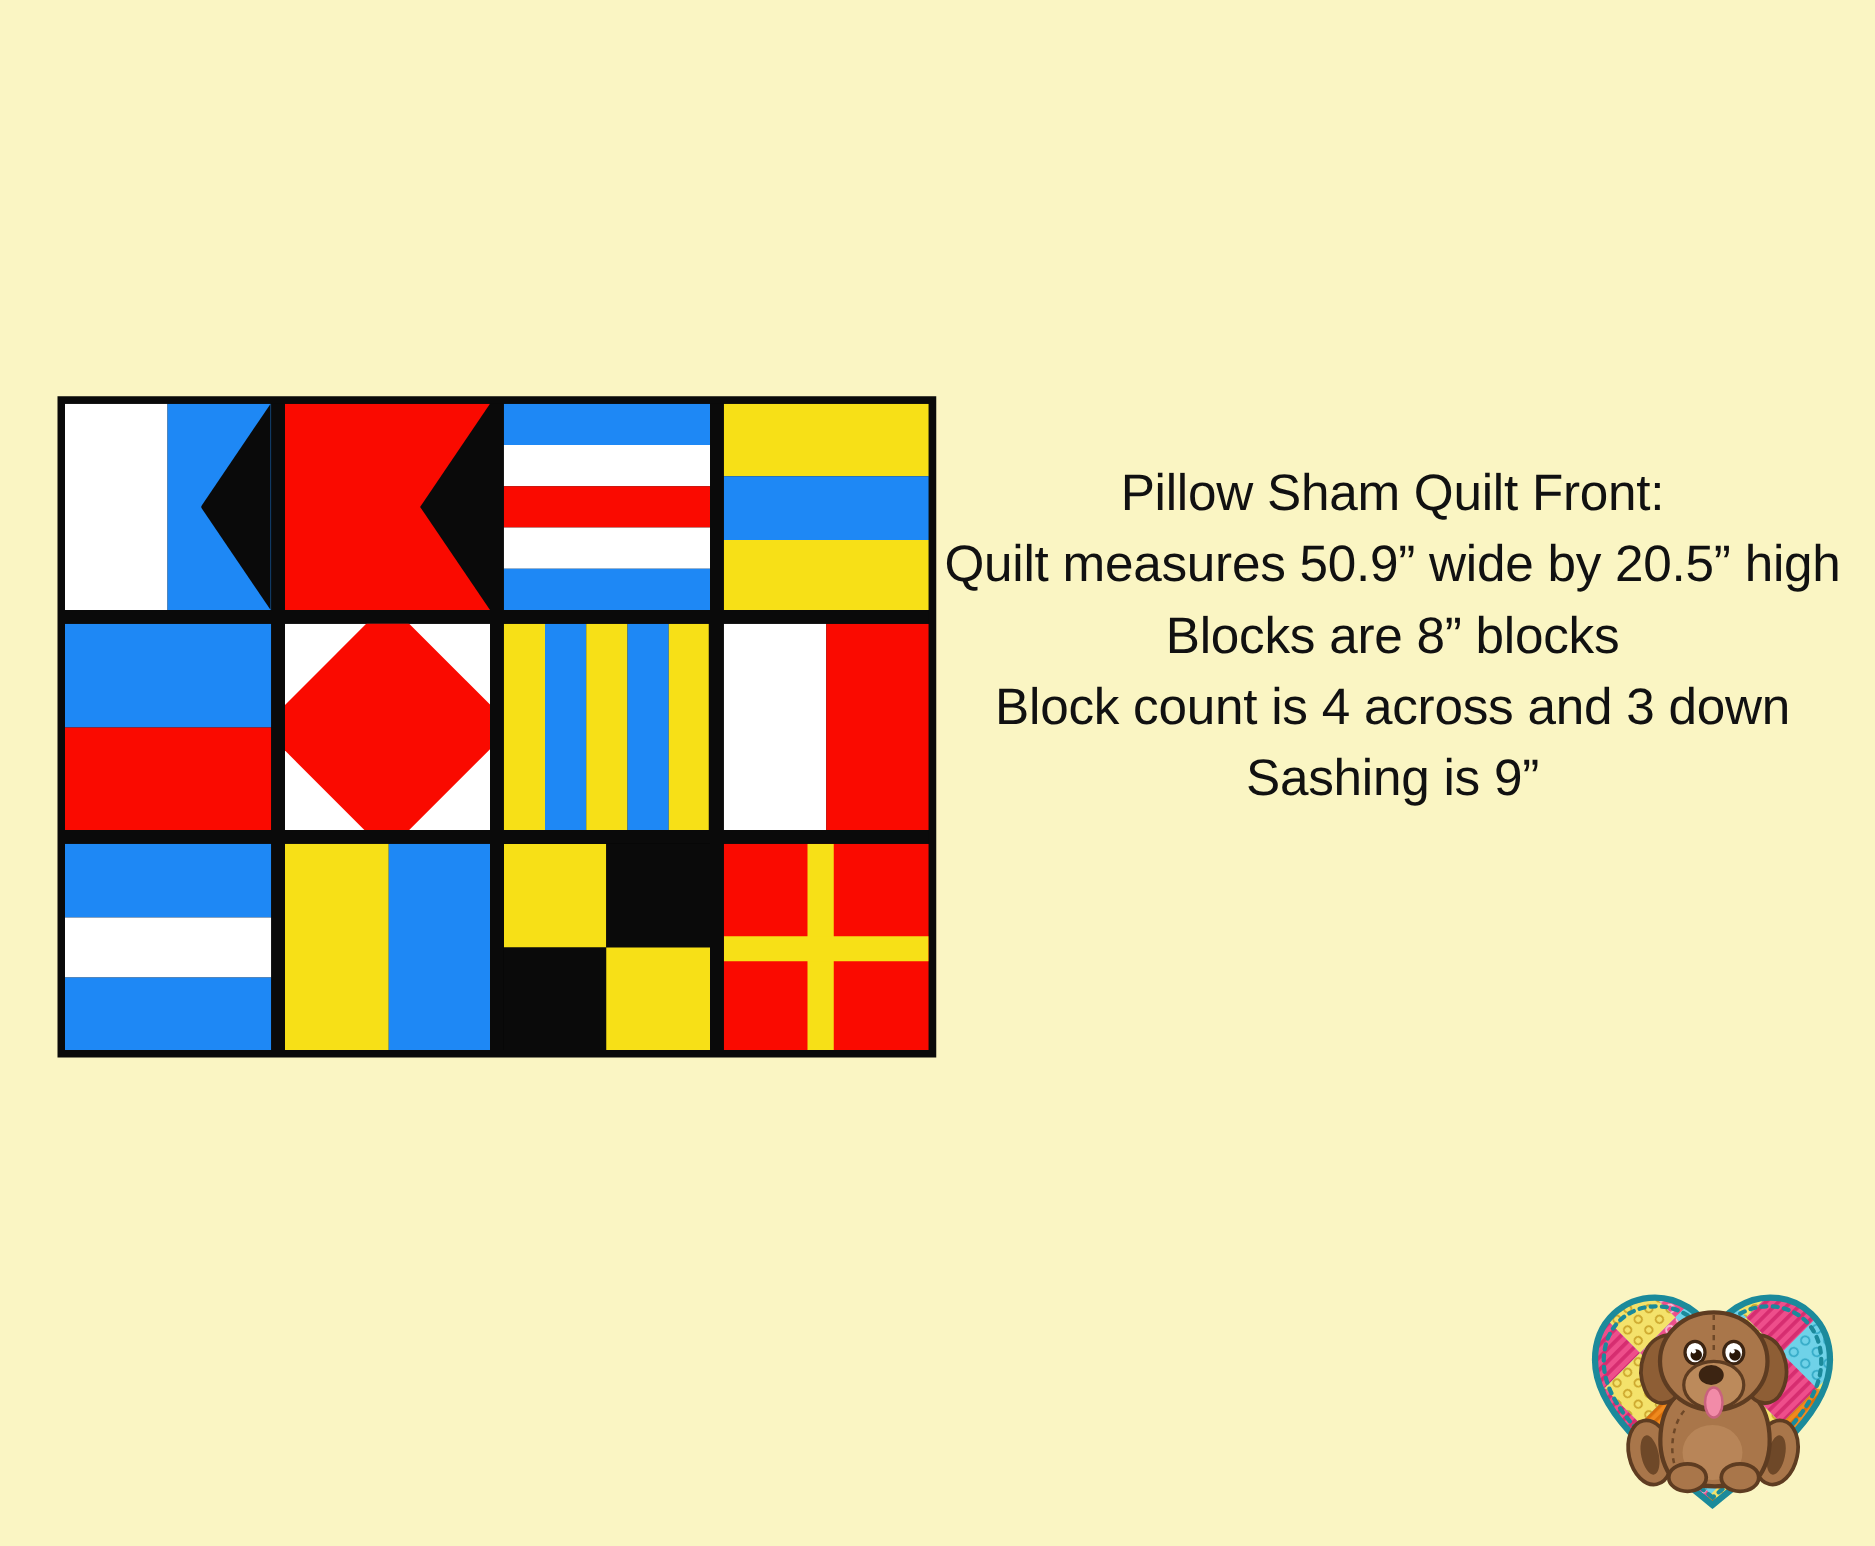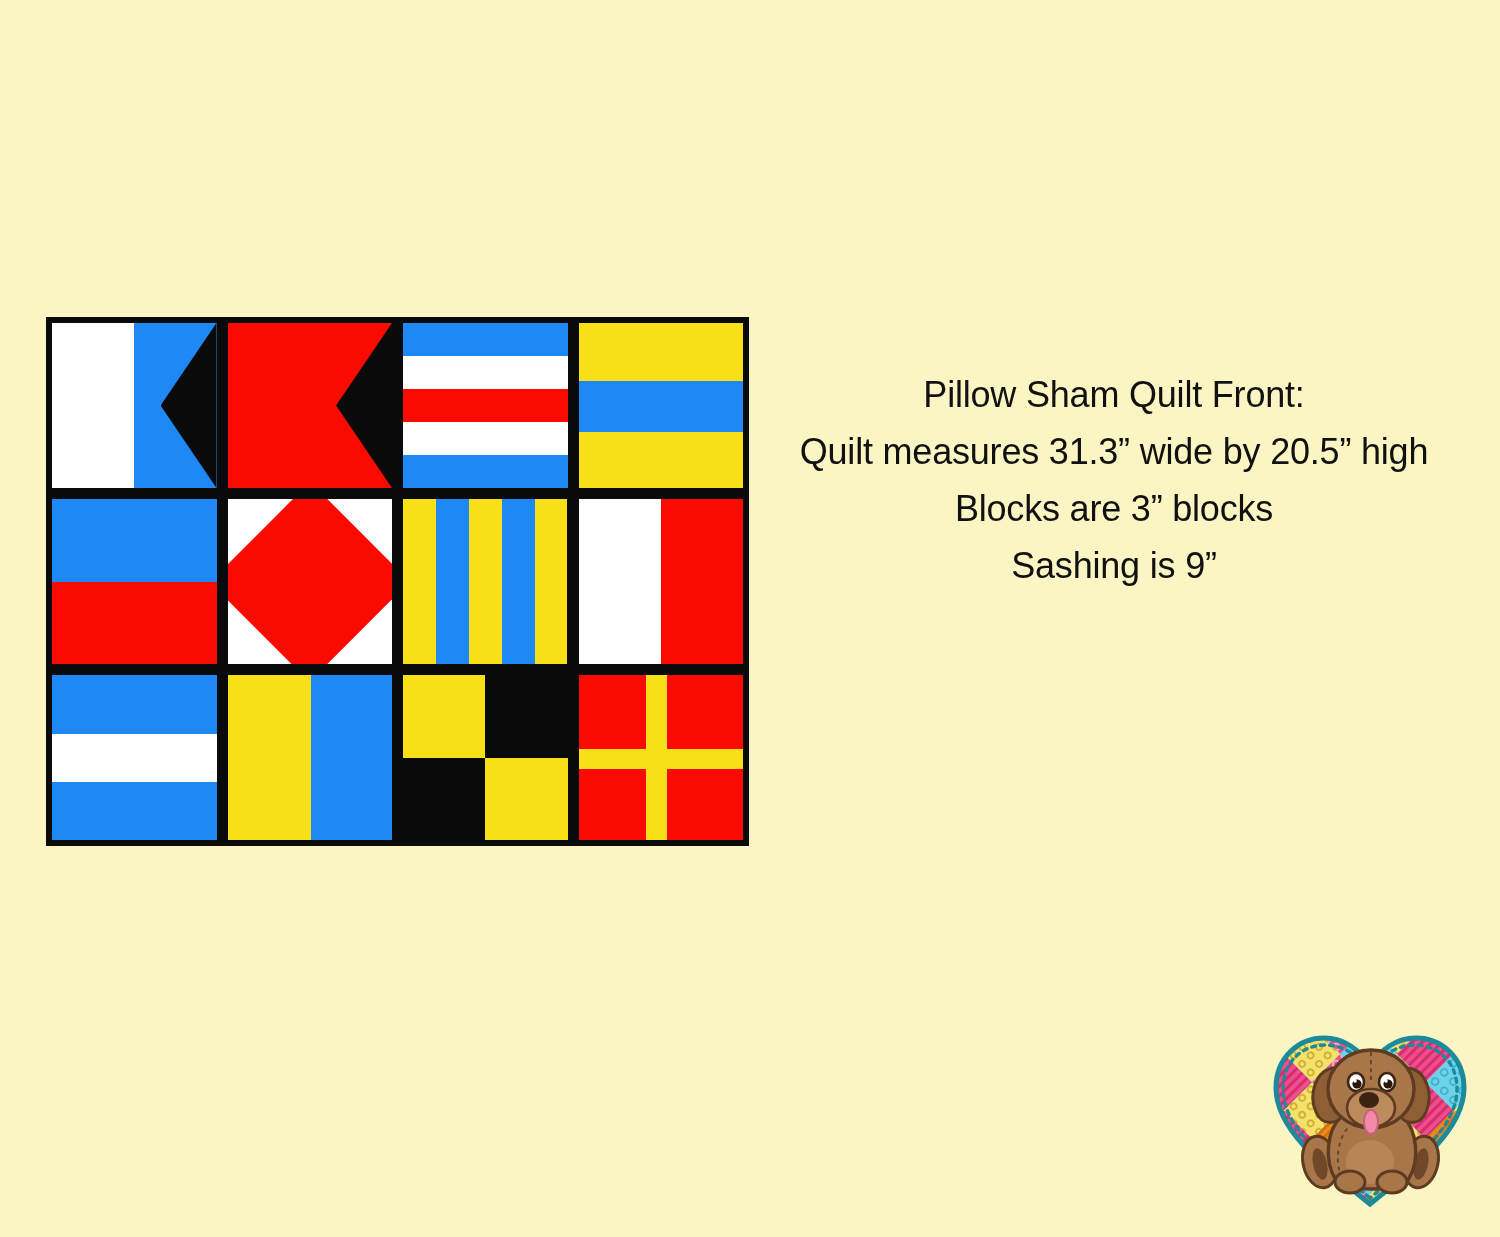--- a/index.html
+++ b/index.html
@@ -71,21 +71,21 @@
   .quad { position: absolute; width: 50%; height: 50%; }
 
   
   #caption {
     position: absolute;
     left: 755px;
     top: 366px;
     width: 718px;
     text-align: center;
     color: #111111;
-    font-size: 36px;
+    font-size: 41px;
     line-height: 57px;
     font-family: "Liberation Sans", sans-serif;
     letter-spacing: -0.2px;
   }
   #caption .cap-line { display: block; white-space: nowrap; }
   #caption .cap-line.wrap { white-space: normal; }
 
   
   #logo {
     position: absolute;
@@ -194,22 +194,23 @@
         <div class="cross-v" style="left:41%;width:13%;background:#F7E017;"></div>
         <div class="cross-h" style="top:45%;height:12%;background:#F7E017;"></div>
       </div>
     </div>
 
   </div>
 </div>
 
 <div id="caption">
   <span class="cap-line">Pillow Sham Quilt Front:</span>
-  <span class="cap-line wrap">Quilt measures 31.3” wide by 20.5” high</span>
-  <span class="cap-line">Blocks are 3” blocks</span>
+  <span class="cap-line wrap">Quilt measures 50.9” wide by 20.5” high</span>
+  <span class="cap-line">Blocks are 8” blocks</span>
+  <span class="cap-line">Block count is 4 across and 3 down</span>
   <span class="cap-line">Sashing is 9”</span>
 </div>
 
 <div id="logo">
   <svg viewBox="0 0 225 200" width="225" height="200">
     <defs>
       <clipPath id="heartClip">
         <path d="M112 192 C 60 150, 18 116, 18 76 C 18 44, 42 26, 66 26 C 86 26, 102 38, 112 54
                  C 122 38, 138 26, 158 26 C 182 26, 206 44, 206 76 C 206 116, 164 150, 112 192 Z"></path>
       </clipPath>

